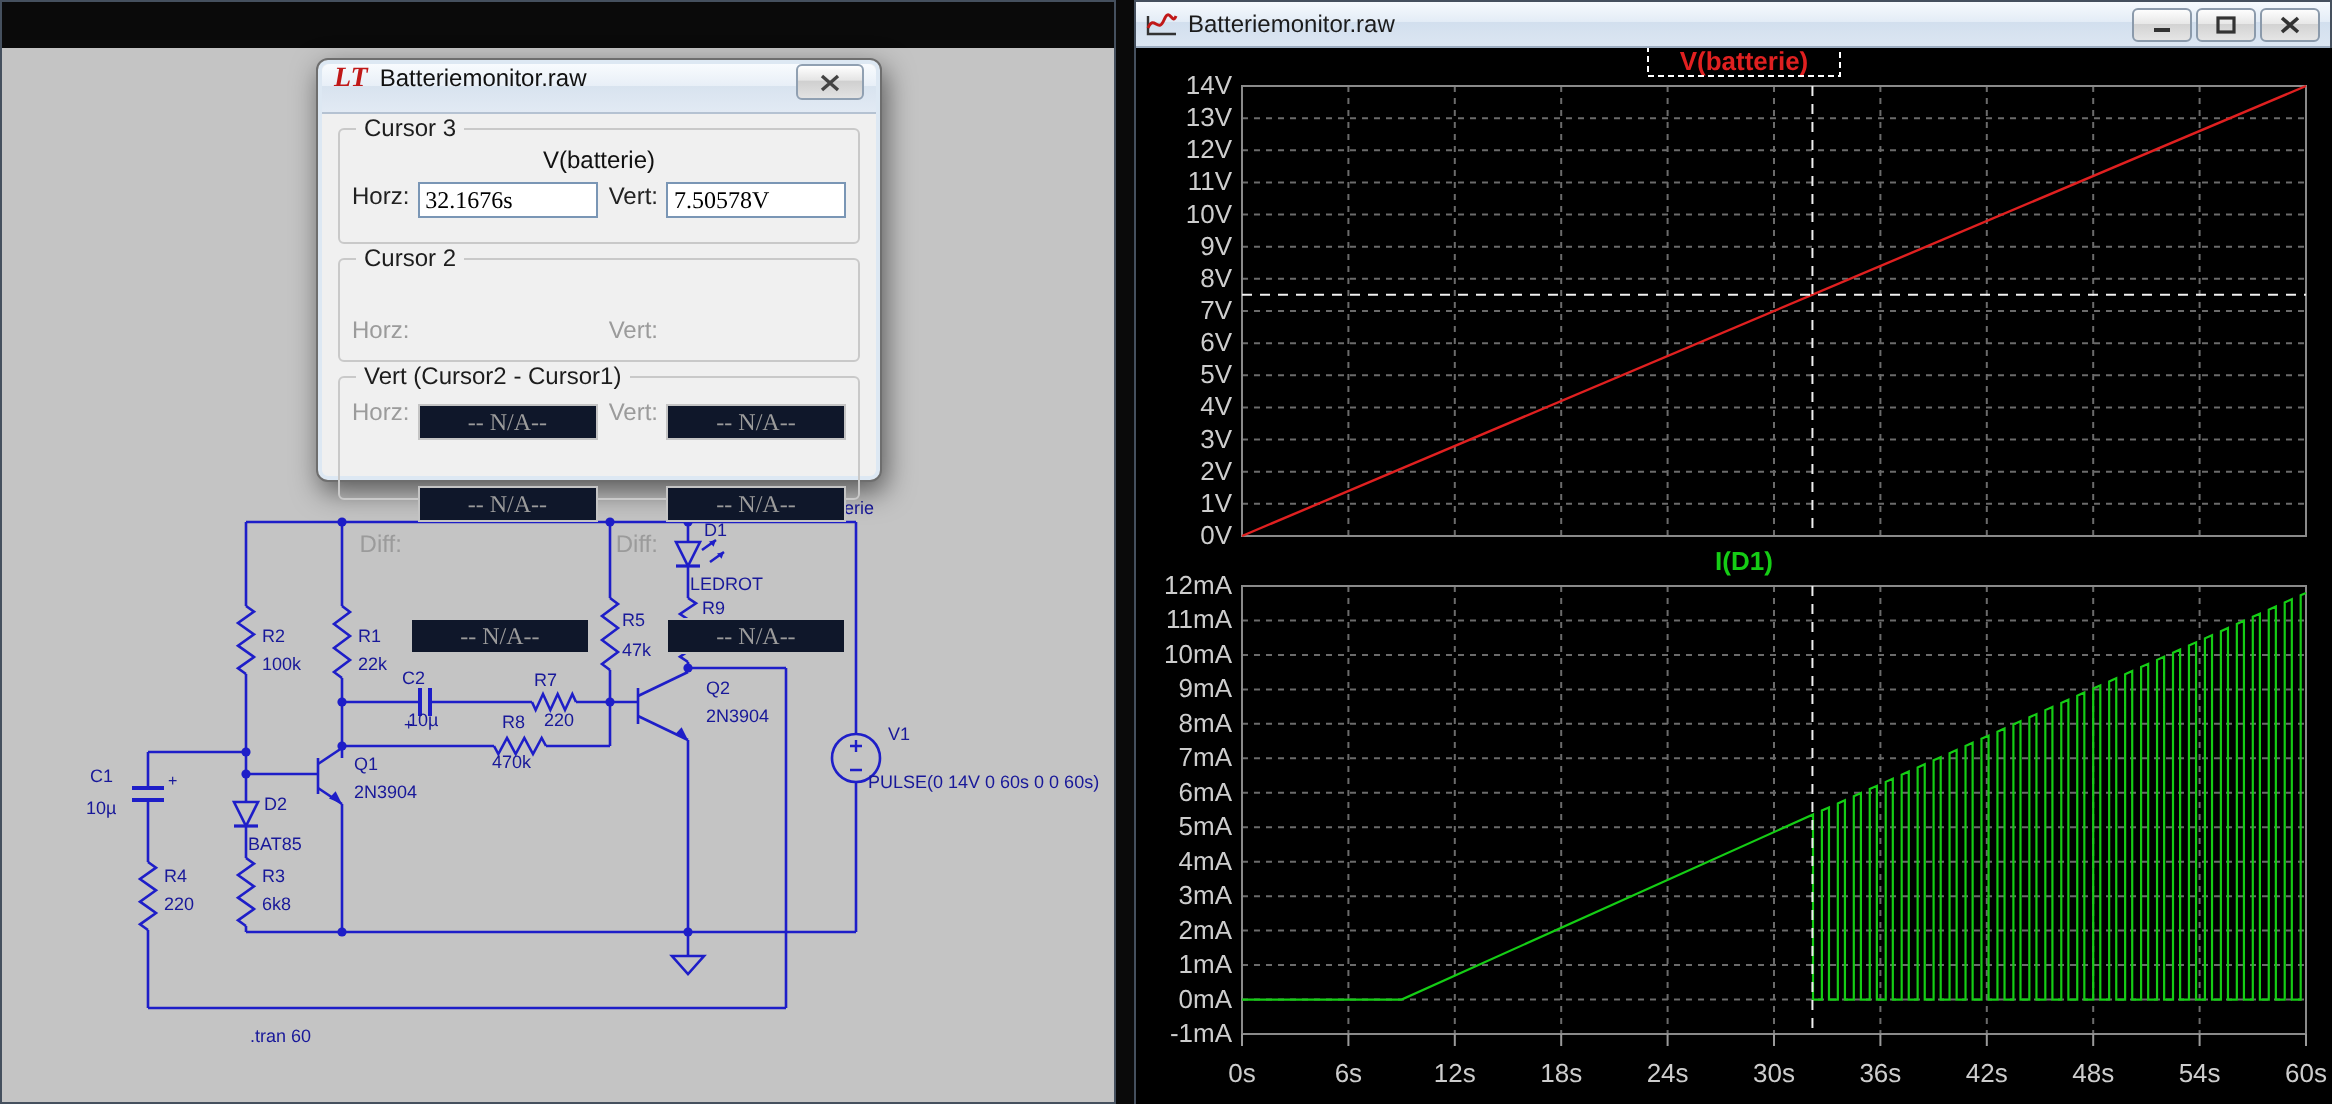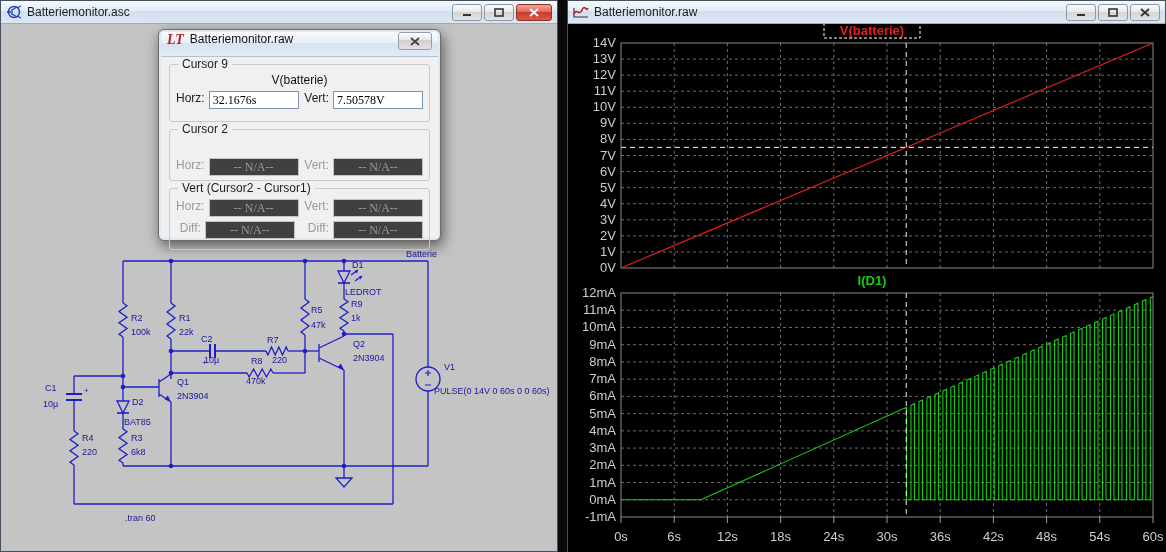--- a/index.html
+++ b/index.html
@@ -42,52 +42,28 @@
   .group-label { position:absolute; top:-8px; left:8px; background:#f0f0f0;
     padding:0 4px; font-size:12px; color:#1d1d1d; }
   .trace-name { text-align:center; font-size:12px; color:#111; margin:2px 0 4px; }
   .fieldrow { display:flex; align-items:flex-start; margin-top:4px; }
   .fieldrow label { width:38px; text-align:right; font-size:12px; color:#222;
     margin-right:4px; }
   .fieldrow label.dis { color:#9b9b9b; }
   .fieldrow input { width:90px; height:18px; font-size:12px;
     font-family:Liberation Serif, serif; border:1px solid #7a96b5;
     background:#fff; color:#000; padding:0 3px; }
-  .fieldrow input:disabled { background:#404040; border-color:#c4c4c4;
-    color:#9b9b9b; text-align:center; }
+  .fieldrow input:disabled { background:#0f172a; border-color:#c4c4c4;
+    color:#9b9b9b; text-align:center;margin-top:44px; }
   .fieldrow .spacer { width:14px; }
 </style>
 </head>
 <body>
 
 <div class="window" id="win-left" style="left:0; top:0; width:558px; height:552px;">
-  <div class="titlebar">
-    <svg width="16" height="16" viewBox="0 0 16 16">
-      <circle cx="8" cy="8" r="5.5" fill="none" stroke="#1e3fbe" stroke-width="1.4"></circle>
-      <path d="M1 8 h4 M11 4 l4 -2 M11 12 l4 2 M6 5 v6 M6 6 l5 -3 M6 10 l5 3" stroke="#1e3fbe" stroke-width="1.3" fill="none"></path>
-    </svg>
-    <span class="title">Batteriemonitor.asc</span>
-    <div class="winbtns">
-      <div class="winbtn">
-        <svg width="10" height="9">
-            <rect x="1" y="6" width="8" height="2" fill="#333"></rect>
-          </svg>
-      </div>
-      <div class="winbtn">
-        <svg width="10" height="9">
-            <rect x="1" y="1" width="8" height="7" fill="none" stroke="#333" stroke-width="1.6"></rect>
-          </svg>
-      </div>
-      <div class="winbtn close-red">
-        <svg width="10" height="9">
-            <path d="M1 1 L9 8 M9 1 L1 8" stroke="#fff" stroke-width="1.8"></path>
-          </svg>
-      </div>
-    </div>
-  </div>
   <div class="client" id="schem-client">
     <svg id="schematic-svg" width="558" height="529" viewBox="0 23 558 529">
         <g>
           <line x1="122" y1="260" x2="427" y2="260" stroke="#1e1ec8" stroke-width="1.3"></line>
           <line x1="427" y1="260" x2="427" y2="366" stroke="#1e1ec8" stroke-width="1.3"></line>
           <line x1="427" y1="390" x2="427" y2="465" stroke="#1e1ec8" stroke-width="1.3"></line>
           <line x1="122" y1="465" x2="427" y2="465" stroke="#1e1ec8" stroke-width="1.3"></line>
           <line x1="122" y1="260" x2="122" y2="302" stroke="#1e1ec8" stroke-width="1.3"></line>
           <line x1="122" y1="336" x2="122" y2="400" stroke="#1e1ec8" stroke-width="1.3"></line>
           <line x1="122" y1="412" x2="122" y2="428" stroke="#1e1ec8" stroke-width="1.3"></line>
@@ -201,21 +177,21 @@
       <span class="title">Batteriemonitor.raw</span>
       <div class="dlg-close">
         <svg width="10" height="9">
             <path d="M1 1 L9 8 M9 1 L1 8" stroke="#444" stroke-width="1.7"></path>
           </svg>
       </div>
     </div>
     <div class="dlg-body">
 
       <div class="group" style="height:58px;">
-        <span class="group-label">Cursor 9</span>
+        <span class="group-label">Cursor 3</span>
         <div class="trace-name">V(batterie)</div>
         <div class="fieldrow">
           <label>Horz:</label>
           <input type="text" value="32.1676s" style="">
           <span class="spacer"></span>
           <label>Vert:</label>
           <input type="text" value="7.50578V" style="">
         </div>
       </div>
 

